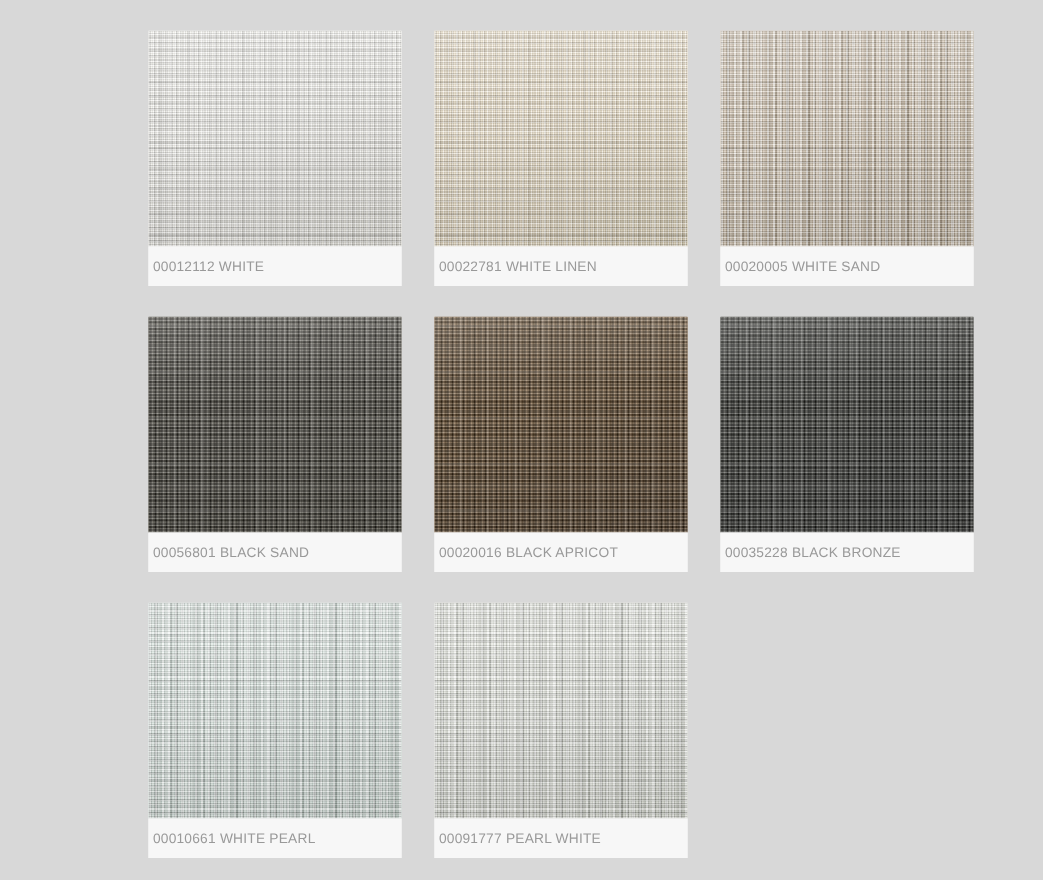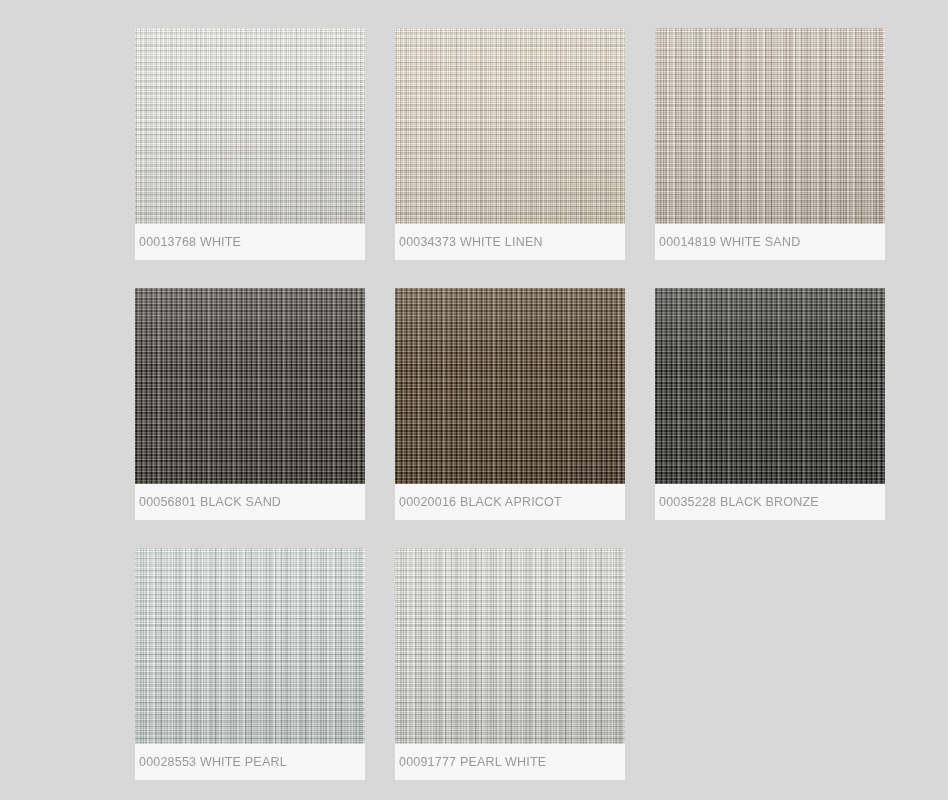--- a/index.html
+++ b/index.html
@@ -222,49 +222,49 @@
       <div class="swatch-image" style="background: linear-gradient(160deg, rgb(242, 241, 236) 0%, rgb(242, 241, 236) 45%, rgb(228, 226, 217) 100%);">
         <div class="weave">
           <div class="weave-warp"></div>
           <div class="weave-weft"></div>
           <div class="weave-knots"></div>
           <div class="weave-slub"></div>
           <div class="weave-sheen"></div>
         </div>
       </div>
       <div class="swatch-label-bar">
-        <span class="swatch-label">00013768 WHITE</span>
+        <span class="swatch-label">00012112 WHITE</span>
       </div>
     </div>
     <div class="swatch-card">
       <div class="swatch-image" style="background: linear-gradient(160deg, rgb(236, 223, 198) 0%, rgb(236, 223, 198) 45%, rgb(220, 207, 176) 100%);">
         <div class="weave">
           <div class="weave-warp"></div>
           <div class="weave-weft"></div>
           <div class="weave-knots"></div>
           <div class="weave-slub"></div>
           <div class="weave-sheen"></div>
         </div>
       </div>
       <div class="swatch-label-bar">
-        <span class="swatch-label">00034373 WHITE LINEN</span>
+        <span class="swatch-label">00022781 WHITE LINEN</span>
       </div>
     </div>
     <div class="swatch-card">
       <div class="swatch-image" style="background: linear-gradient(160deg, rgb(205, 189, 166) 0%, rgb(205, 189, 166) 45%, rgb(188, 171, 146) 100%);">
         <div class="weave vertical">
           <div class="weave-warp"></div>
           <div class="weave-weft"></div>
           <div class="weave-knots"></div>
           <div class="weave-slub"></div>
           <div class="weave-sheen"></div>
         </div>
       </div>
       <div class="swatch-label-bar">
-        <span class="swatch-label">00014819 WHITE SAND</span>
+        <span class="swatch-label">00020005 WHITE SAND</span>
       </div>
     </div>
     <div class="swatch-card">
       <div class="swatch-image" style="background: linear-gradient(160deg, rgb(74, 70, 58) 0%, rgb(74, 70, 58) 45%, rgb(56, 52, 37) 100%);">
         <div class="weave coarse">
           <div class="weave-warp"></div>
           <div class="weave-weft"></div>
           <div class="weave-knots"></div>
           <div class="weave-slub"></div>
           <div class="weave-sheen"></div>
@@ -306,21 +306,21 @@
       <div class="swatch-image" style="background: linear-gradient(160deg, rgb(211, 224, 218) 0%, rgb(211, 224, 218) 45%, rgb(194, 210, 202) 100%);">
         <div class="weave vertical">
           <div class="weave-warp"></div>
           <div class="weave-weft"></div>
           <div class="weave-knots"></div>
           <div class="weave-slub"></div>
           <div class="weave-sheen"></div>
         </div>
       </div>
       <div class="swatch-label-bar">
-        <span class="swatch-label">00028553 WHITE PEARL</span>
+        <span class="swatch-label">00010661 WHITE PEARL</span>
       </div>
     </div>
     <div class="swatch-card">
       <div class="swatch-image" style="background: linear-gradient(160deg, rgb(220, 223, 214) 0%, rgb(220, 223, 214) 45%, rgb(203, 207, 195) 100%);">
         <div class="weave vertical">
           <div class="weave-warp"></div>
           <div class="weave-weft"></div>
           <div class="weave-knots"></div>
           <div class="weave-slub"></div>
           <div class="weave-sheen"></div>

